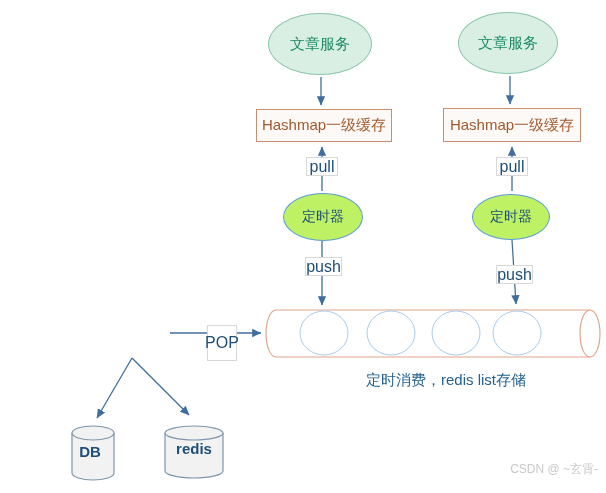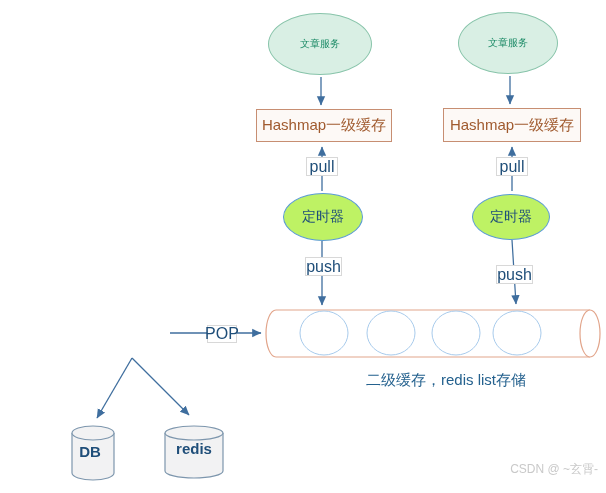--- a/index.html
+++ b/index.html
@@ -5,21 +5,21 @@
   html,body{margin:0;padding:0;background:#fff;}
   .stage{
     position:relative;width:606px;height:493px;background:#ffffff;overflow:hidden;
     font-family:"Liberation Sans","DejaVu Sans",sans-serif;
   }
   .stage svg{position:absolute;left:0;top:0;width:606px;height:493px;}
   .node{position:absolute;display:flex;align-items:center;justify-content:center;
         box-sizing:border-box;white-space:nowrap;}
   .ellipse{border-radius:50%;}
   .service{background:var(--service-fill,#d9efe4);border:1px solid var(--service-border,#88c4aa);
-           color:var(--service-text,#1b8a66);font-size:10px;}
+           color:var(--service-text,#1b8a66);font-size:15px;}
   .cache{background:var(--cache-fill,#fdf9f6);border:1px solid var(--cache-border,#c78e72);
          color:var(--cache-text,#a05a2e);font-size:15px;border-radius:0;}
   .blue-ellipse{background:#bef264;border:1px solid var(--node-border,#5b9bd5);
          color:var(--text-dark,#1f4e79);font-size:14px;}
   .tag{position:absolute;display:flex;align-items:center;justify-content:center;
        box-sizing:border-box;background:#ffffff;border:1px solid var(--tag-border,#d8d8d8);
        color:var(--text-dark,#1f4e79);font-size:16px;line-height:1;}
   .caption{position:absolute;color:var(--caption-text,#24618e);font-size:15px;white-space:nowrap;}
   .store-label{position:absolute;color:var(--text-dark,#1f4e79);font-size:15px;text-align:center;}
   .watermark{position:absolute;color:var(--watermark-text,#c9c9c9);font-size:12px;
@@ -74,22 +74,22 @@
 
   <div class="tag" style="left:306px;top:157px;width:32px;height:19px;">pull</div>
   <div class="tag" style="left:496px;top:157px;width:32px;height:19px;">pull</div>
 
   <div class="node ellipse blue-ellipse" style="left:283px;top:193px;width:80px;height:48px;">定时器</div>
   <div class="node ellipse blue-ellipse" style="left:472px;top:194px;width:78px;height:46px;">定时器</div>
 
   <div class="tag" style="left:305px;top:257px;width:37px;height:19px;">push</div>
   <div class="tag" style="left:496px;top:265px;width:37px;height:19px;">push</div>
 
-  <div class="tag" style="left:207px;top:325px;width:30px;height:18px;">POP</div>
+  <div class="tag" style="left:207px;top:325px;width:30px;height:36px;">POP</div>
 
-  <div class="caption" style="left:366px;top:371px;">二级缓存，redis list存储</div>
+  <div class="caption" style="left:366px;top:371px;">定时消费，redis list存储</div>
 
   <div class="store-label" style="left:72px;top:443px;width:36px;font-weight:bold;">DB</div>
   <div class="store-label" style="left:165px;top:440px;width:58px;font-weight:bold;">redis</div>
 
   <div class="watermark" style="left:438px;top:461px;width:160px;">CSDN @ ~玄霄-</div>
 
 </div>
 
 </body></html>

